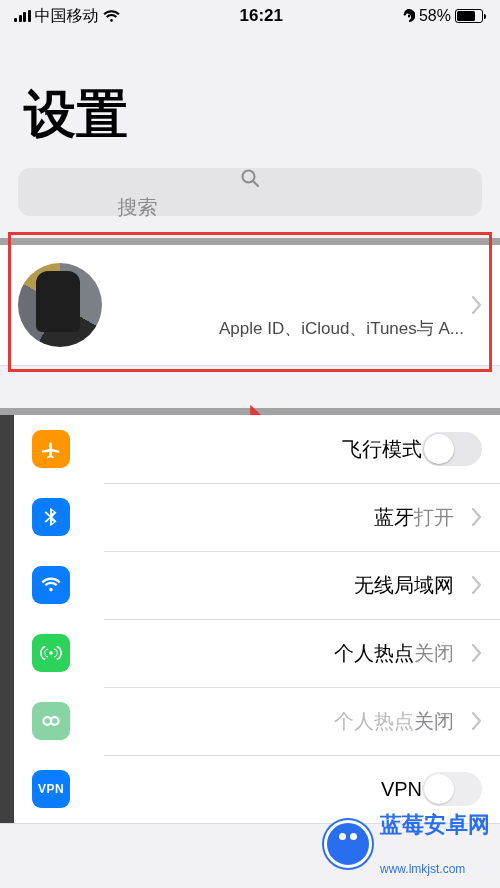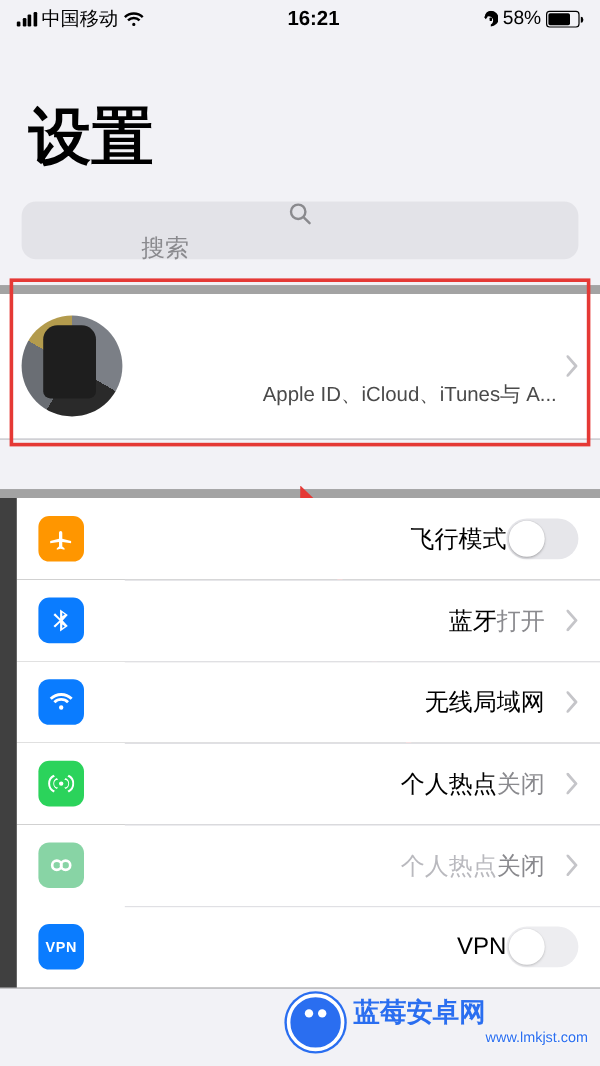--- a/index.html
+++ b/index.html
@@ -56,21 +56,21 @@
   .toggle .knob { position:absolute; top:2px; width:30px; height:30px; background:#fff; border-radius:50%; box-shadow:0 1px 2px rgba(0,0,0,.25), 0 0 0 .5px rgba(0,0,0,.05); transition:left .15s; }
   .toggle[data-on="false"] .knob { left:2px; }
   .toggle.half { opacity:.7; }
   .vpn-txt { font-size:12px; font-weight:700; letter-spacing:.5px; }
   
   .watermark { position:absolute; right:10px; bottom:12px; display:flex; align-items:center; gap:8px; pointer-events:none; }
   .wm-logo { width:48px; height:48px; background:#2a6ef0; border-radius:50%; position:relative; border:3px solid #fff; box-shadow:0 0 0 2px #2a6ef0; }
   .wm-logo::before,.wm-logo::after{ content:""; position:absolute; background:#fff; border-radius:50%; }
   .wm-logo::before{ width:7px;height:7px; left:12px; top:10px; }
   .wm-logo::after{ width:7px;height:7px; right:12px; top:10px; }
-  .wm-text{ display:flex; flex-direction:row; line-height:1.1; }
+  .wm-text{ display:flex; flex-direction:column; line-height:1.1; }
   .wm-line1{ color:#2a6ef0; font-size:22px; font-weight:700; -webkit-text-stroke:3px #fff; paint-order:stroke fill; }
   .wm-line1 span{ -webkit-text-stroke:0; }
   .wm-line2{ color:#2a6ef0; font-size:12px; font-weight:500; text-shadow:0 0 3px #fff,0 0 3px #fff;margin-top:26px; }
 </style>
 </head>
 <body>
 
 <div class="status-bar">
   <div class="status-left">
     <span class="sig-bars">

